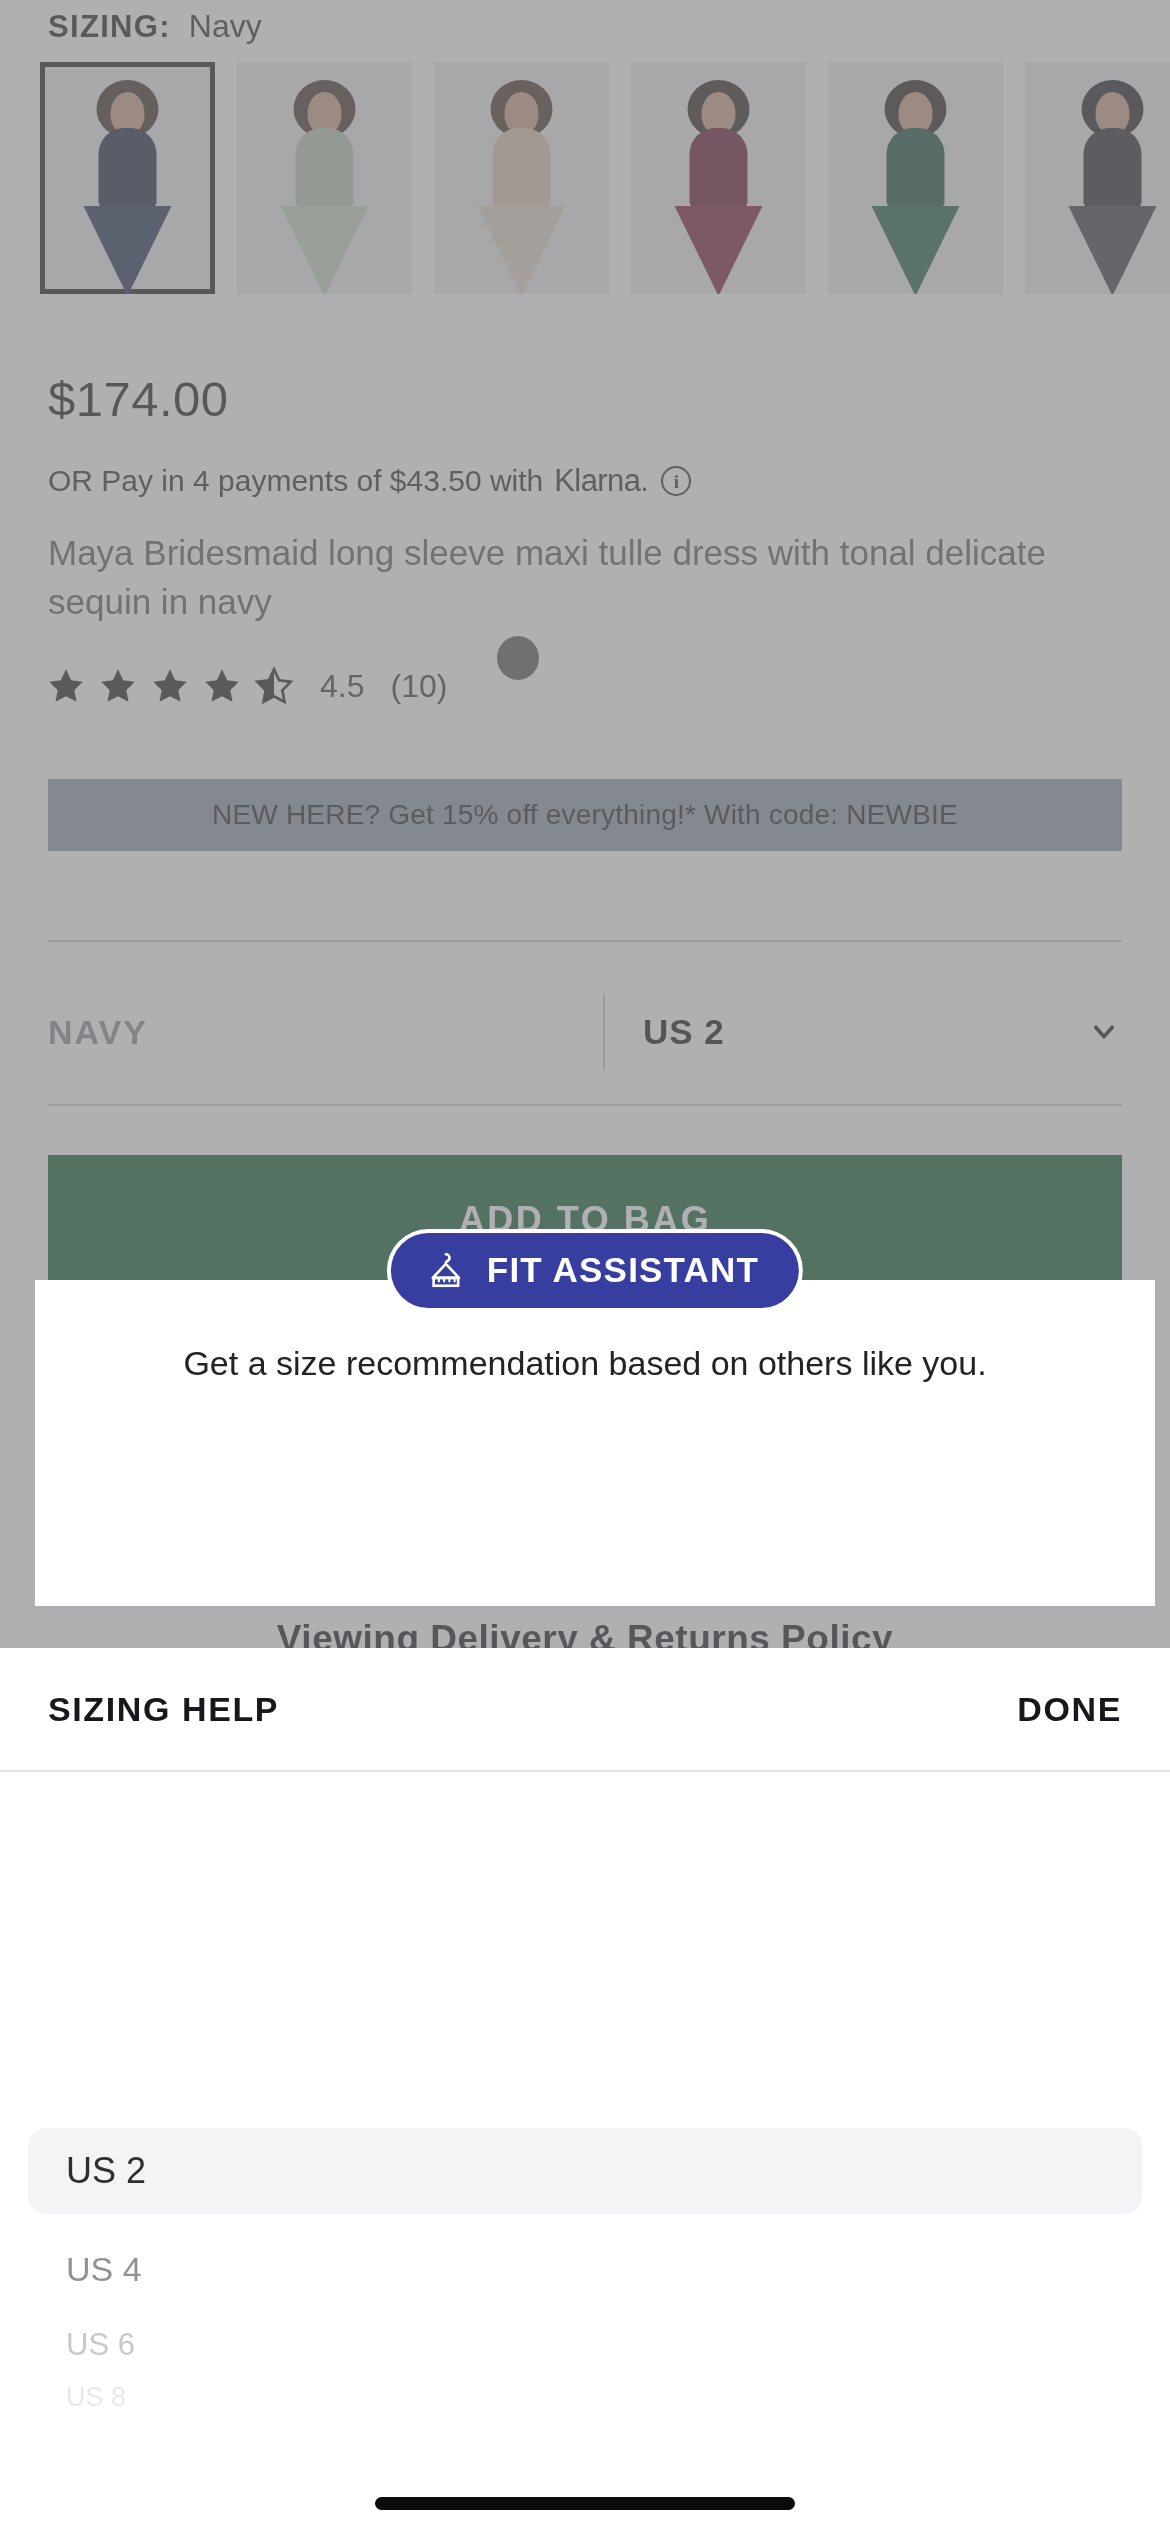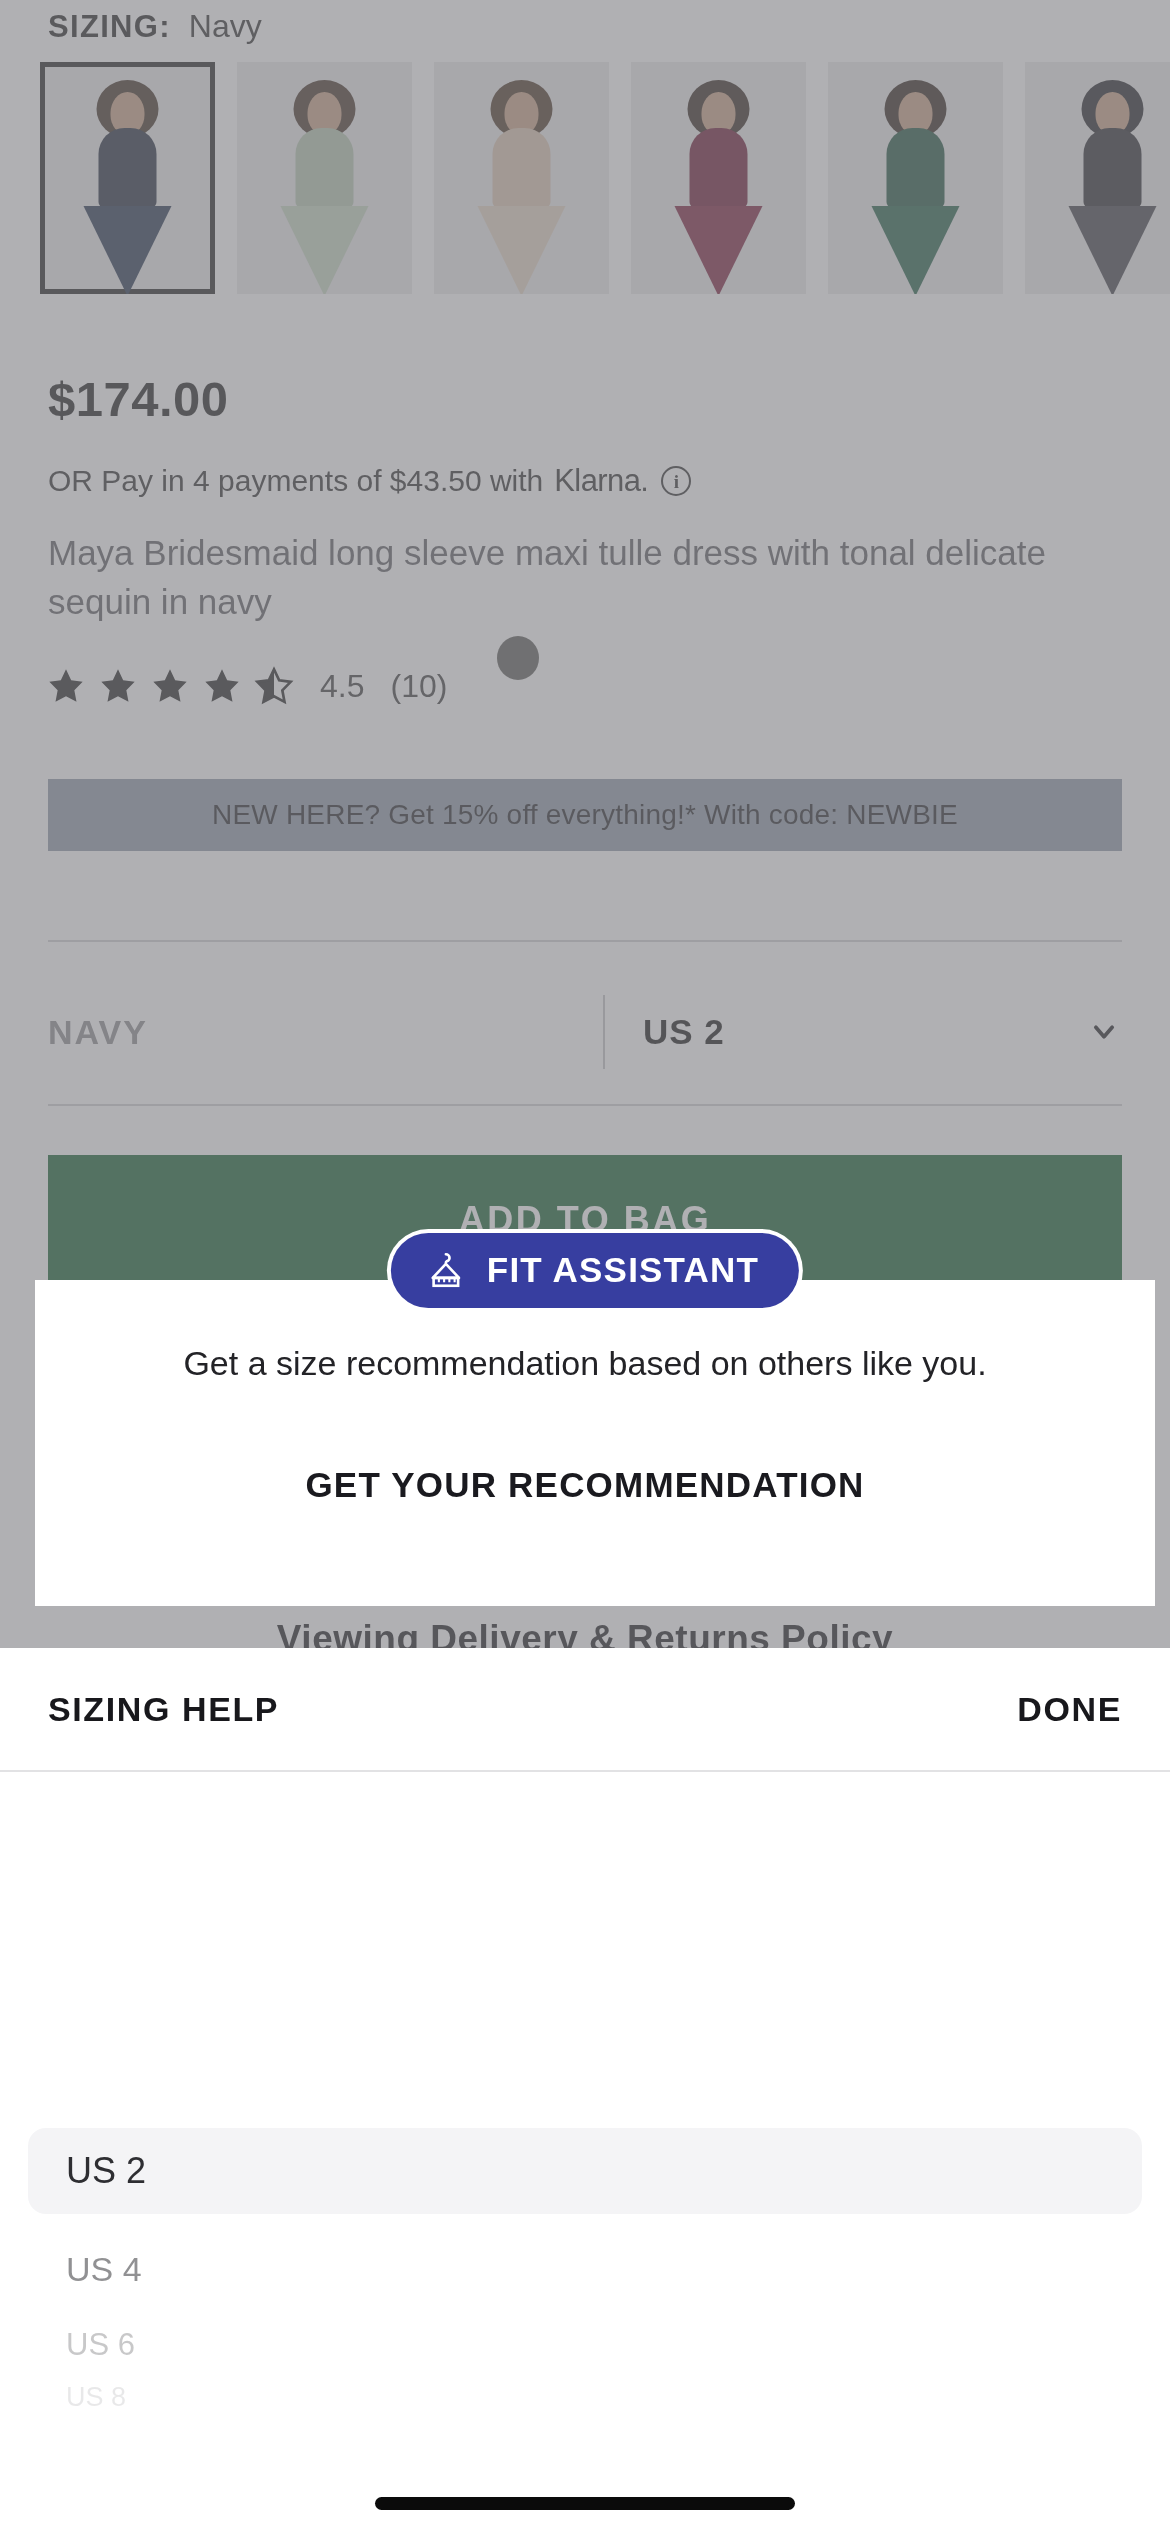--- a/index.html
+++ b/index.html
@@ -55,21 +55,21 @@
   }
   .fig .skirt {
     position: absolute; left: 50%; transform: translateX(-50%);
     width: 0; height: 0;
     border-left: 44px solid transparent;
     border-right: 44px solid transparent;
   }
 
   .price {
     position: absolute; left: 48px; top: 371px;
-    font-size: 49px; font-weight: 700; color: #1a1a1a; letter-spacing: 0.5px;
+    font-size: 49px; font-weight: 400; color: #1a1a1a; letter-spacing: 0.5px;
   }
   .klarna-line {
     position: absolute; left: 48px; top: 463px;
     font-size: 30px; color: #2a2a2a; display: flex; align-items: center; gap: 1px;
   }
   .klarna-brand { font-weight: 400; letter-spacing: -0.6px; font-size: 31px; margin-left: 10px;}
   .info-icon {
     display: inline-flex; align-items: center; justify-content: center;
     width: 30px; height: 30px; border: 2.5px solid #2a2a2a; border-radius: 50%;
     font-size: 19px; font-weight: 700; font-family: "Liberation Serif", serif;
@@ -341,21 +341,20 @@
   <div id="fit-pill" style="background: rgb(55, 62, 160);">
     <svg class="hanger-icon" viewBox="0 0 48 48">
       <path d="M24 6 a4.2 4.2 0 0 1 4.2 4.2 c0 2.6 -2.2 3.4 -3.4 4 c-0.6 0.3 -0.8 0.7 -0.8 1.5" fill="none" stroke="#ffffff" stroke-width="3" stroke-linecap="round"></path>
       <path d="M24 17 L9 33 L39 33 Z" fill="none" stroke="#ffffff" stroke-width="3" stroke-linejoin="round"></path>
       <rect x="10" y="33" width="28" height="9" fill="none" stroke="#ffffff" stroke-width="3"></rect>
       <path d="M16 33 L16 38 M22 33 L22 38 M28 33 L28 38 M34 33 L34 38" stroke="#ffffff" stroke-width="2.4"></path>
     </svg>
     <span class="pill-label">FIT ASSISTANT</span>
   </div>
   <div class="fit-desc">Get a size recommendation based on others like you.</div>
-  <div class="fit-cta">GET YOUR RECOMMENDATION</div>
 </div>
 
 <div id="sheet">
   <div id="sheet-bar">
     <span class="sizing-help">SIZING HELP</span>
     <span class="done-btn">DONE</span>
   </div>
   <div class="sheet-divider"></div>
   <div id="picker">
       <div class="picker-item selected" style="top: 356px; height: 86px; font-size: 36px; opacity: 1;">

